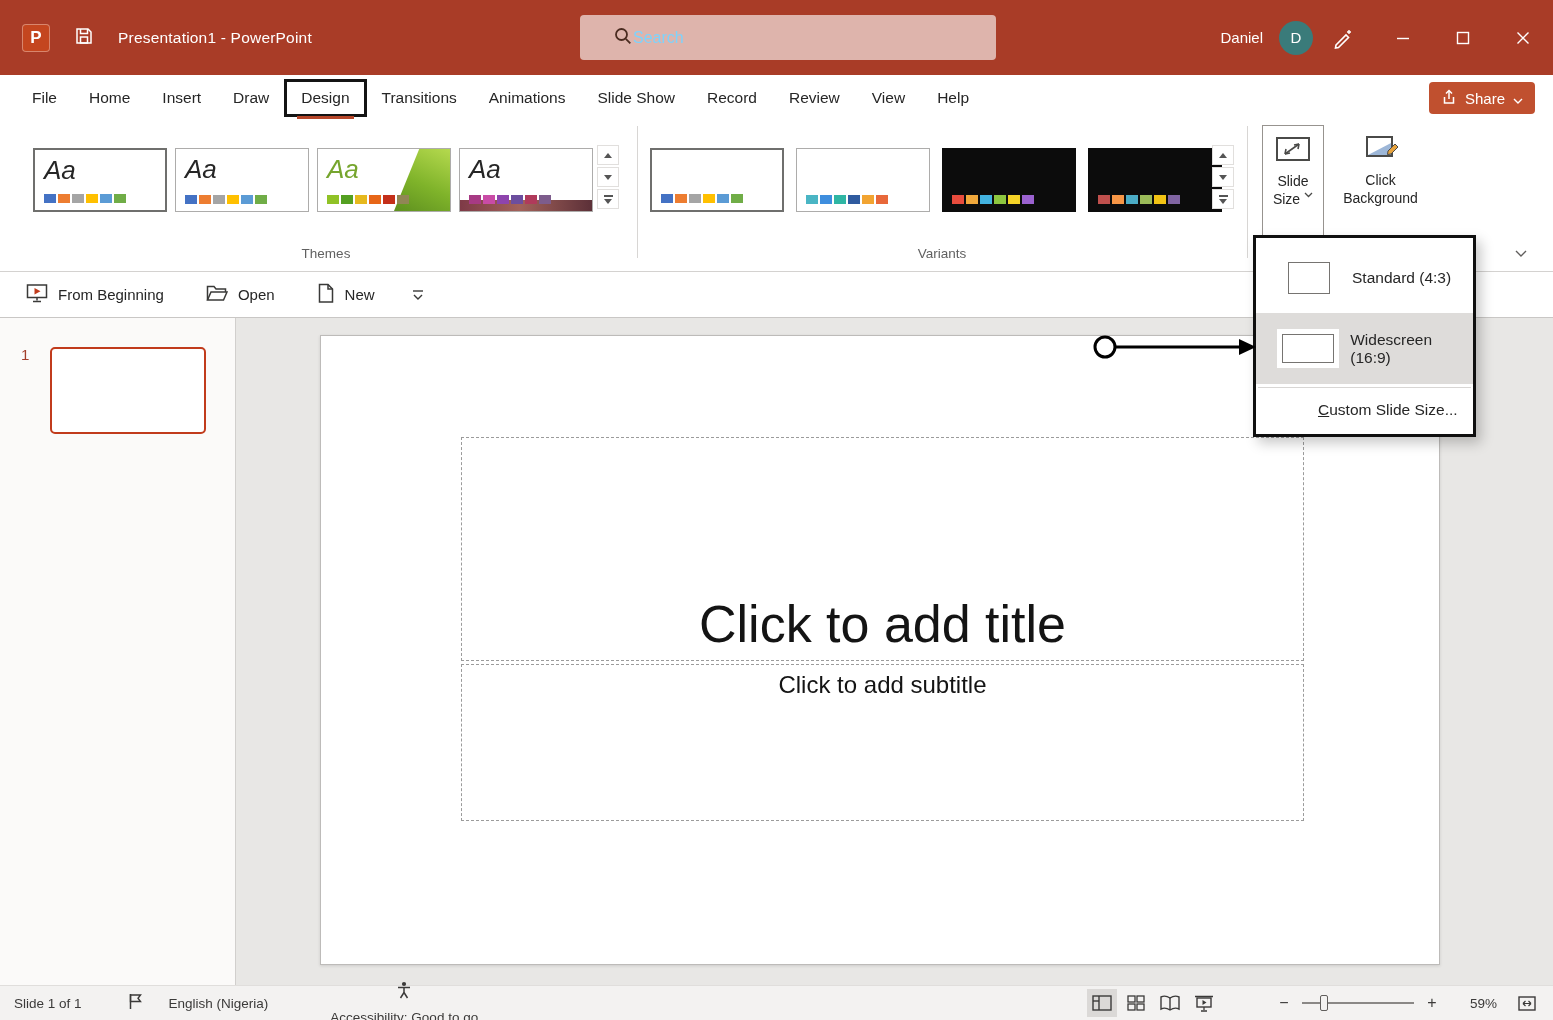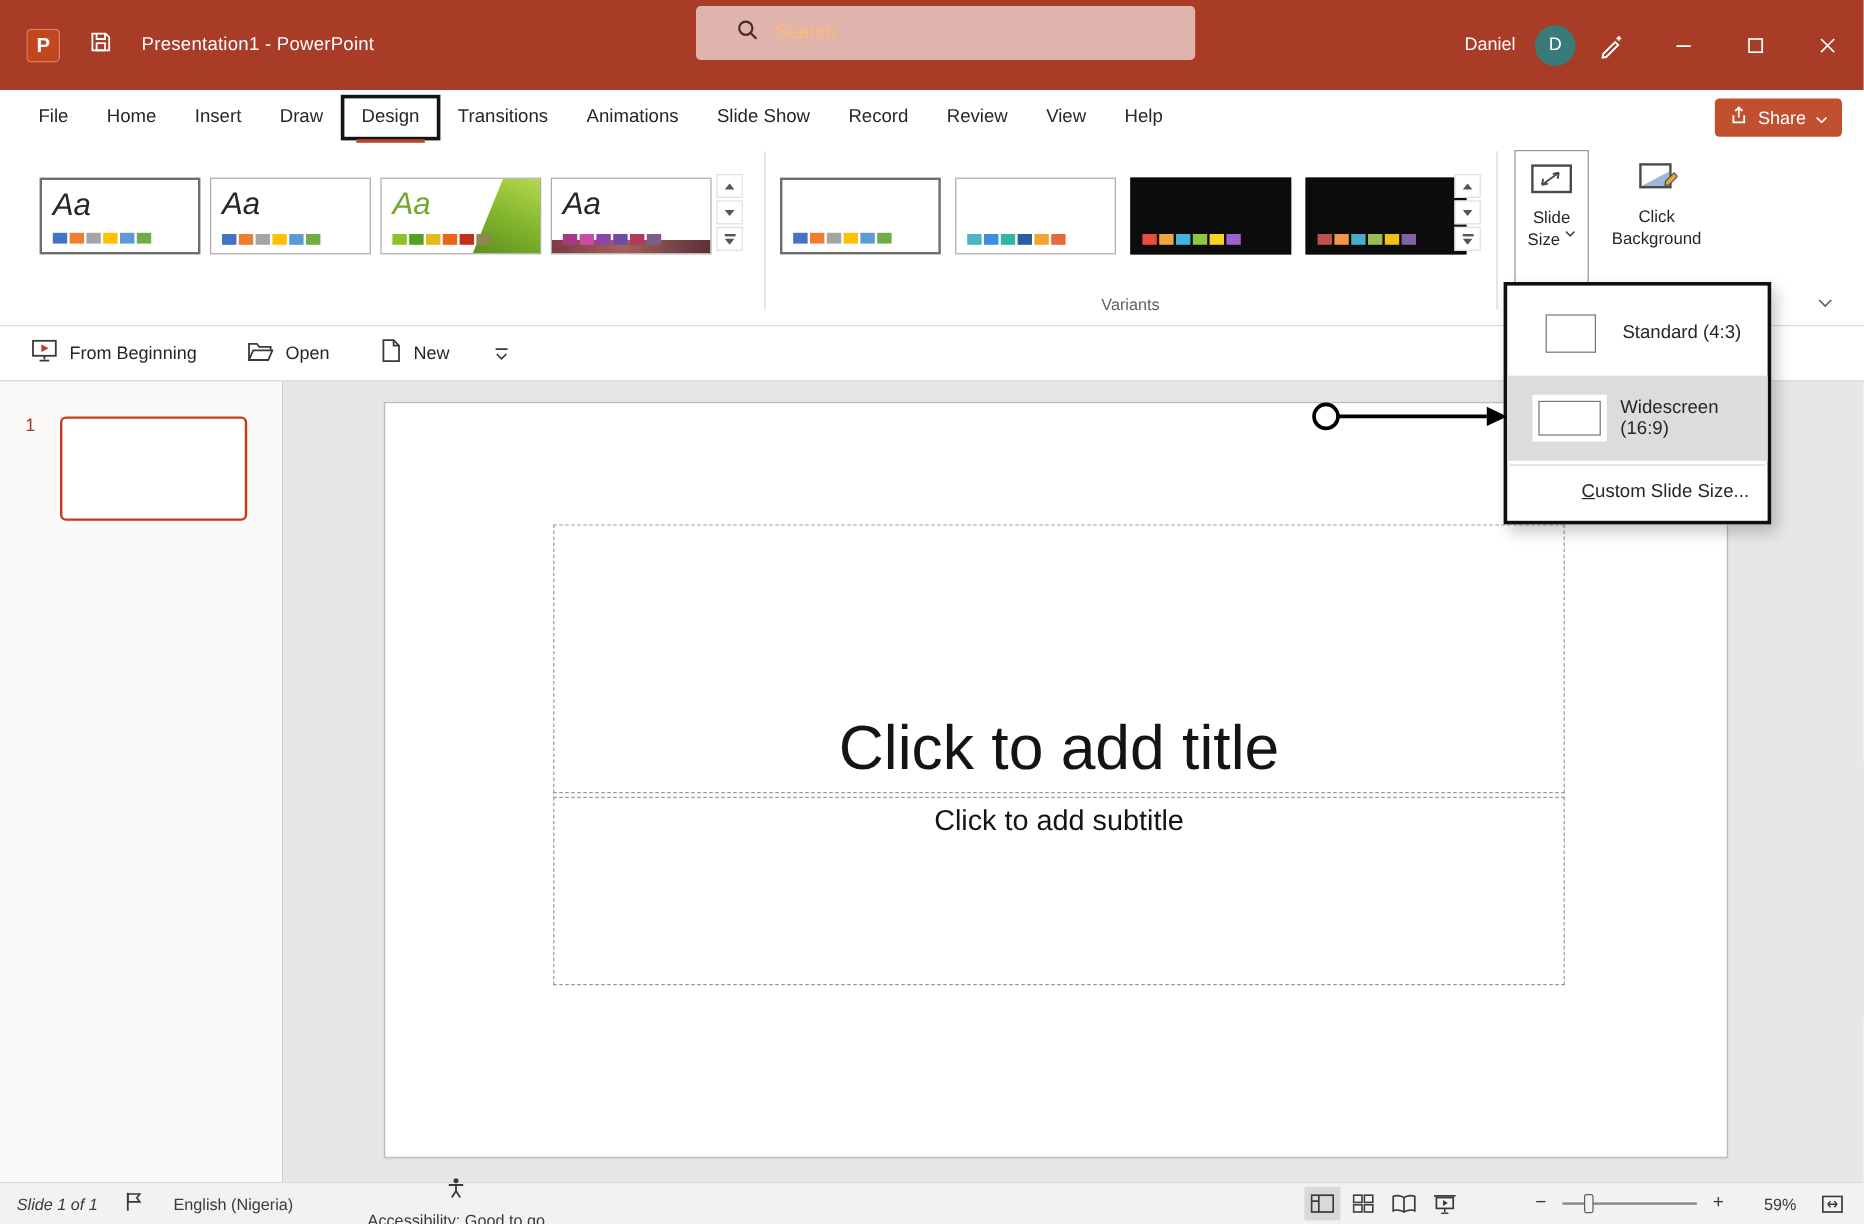--- a/index.html
+++ b/index.html
@@ -5,21 +5,21 @@
   * { margin:0; padding:0; box-sizing:border-box; }
   html,body { width:1553px; height:1020px; }
   body { font-family:"Liberation Sans", sans-serif; background:#fff; overflow:hidden; }
   #app { position:absolute; inset:0; width:1553px; height:1020px; background:#fff; }
 
   
   .titlebar { position:absolute; left:0; top:0; width:1553px; height:75px; background:#A93C27; display:flex; align-items:center; color:#fff; }
   .tb-left { display:flex; align-items:center; gap:24px; padding-left:22px; }
   .ppt-logo { width:28px; height:28px; border-radius:4px; background:#C847226e; background:#c4461f; display:flex; align-items:center; justify-content:center; font-weight:bold; font-size:17px; color:#fff; box-shadow:inset 0 0 0 1px rgba(255,255,255,.35); }
   .doc-title { font-size:15.5px; letter-spacing:.2px; white-space:nowrap; }
-  .searchbox { position:absolute; left:580px; top:5px; width:416px; height:45px; border-radius:4px; background:rgba(255,255,255,.62); display:flex; align-items:center; gap:13px; padding-left:33px; color:#fdba74; font-size:16px; }
+  .searchbox { position:absolute; left:580px; top:15px; width:416px; height:45px; border-radius:4px; background:rgba(255,255,255,.62); display:flex; align-items:center; gap:0; padding-left:33px; color:#7dd3fc; font-size:16px; }
   .tb-right { position:absolute; right:0; top:0; height:75px; display:flex; align-items:center; }
   .user-name { font-size:15px; margin-right:16px; }
   .avatar { width:34px; height:34px; border-radius:50%; background:#3A7B7A; display:flex; align-items:center; justify-content:center; font-size:15px; color:#fff; }
   .pen-btn { width:60px; height:75px; display:flex; align-items:center; justify-content:center; }
   .win-btn { width:60px; height:75px; display:flex; align-items:center; justify-content:center; }
 
   
   .menubar { position:absolute; left:0; top:75px; width:1553px; height:45px; background:#fff; display:flex; align-items:center; padding-left:16px; }
   .tab { padding:9px 16px; font-size:15.5px; color:#262626; position:relative; white-space:nowrap; }
   .tab.active { outline:3px solid #141414; outline-offset:-2px; }
@@ -69,21 +69,21 @@
   .thumb-box { position:absolute; left:50px; top:29px; width:156px; height:87px; background:#fff; border:2px solid #C13B1C; border-radius:5px; }
   .canvas { position:absolute; left:236px; top:0; width:1317px; height:667px; background:#E8E7E5; }
   .slide { position:absolute; left:84px; top:17px; width:1120px; height:630px; background:#fff; border:1px solid #BDBBB9; box-shadow:0 1px 3px rgba(0,0,0,.12); }
   .ph { position:absolute; border:1.5px dashed #9B9B9B; display:flex; justify-content:center; }
   .ph-title { left:140px; top:101px; width:843px; height:224px; align-items:flex-end; padding-bottom:6px; font-size:52px; color:#141414; }
   .ph-subtitle { left:140px; top:328px; width:843px; height:157px; align-items:flex-start; padding-top:6px; font-size:24px; color:#141414; }
 
   
   .statusbar { position:absolute; left:0; top:985px; width:1553px; height:35px; background:#F3F2F1; border-top:1px solid #E0DEDC; display:flex; align-items:center; font-size:13.5px; color:#3B3A39; }
   .sb-item { display:flex; align-items:center; gap:8px;flex-direction:column; }
-  .sb-counter { margin-left:14px; margin-right:22px;font-style:italic; }
+  .sb-counter { margin-left:14px; margin-right:46px; }
   .sb-flag { margin-right:26px; }
   .sb-lang { margin-right:62px; }
   .sb-right { margin-left:auto; display:flex; align-items:center; padding-right:12px; }
   .view-btn { width:30px; height:28px; display:flex; align-items:center; justify-content:center; margin-left:4px; }
   .view-btn.active { background:#DBD9D7; }
   .zoom-minus { margin-left:56px; width:18px; text-align:center; font-size:16px; }
   .zoom-track { position:relative; width:112px; height:2px; background:#8A8886; margin:0 9px; }
   .zoom-thumb { position:absolute; left:16%; top:-7px; width:8px; height:16px; background:#F3F2F1; border:1px solid #605E5C; border-radius:2px; }
   .zoom-plus { width:18px; text-align:center; font-size:16px; }
   .zoom-pct { margin-left:16px; width:40px; text-align:right; }
@@ -237,20 +237,21 @@
           <span class="tri-up"></span>
         </div>
       <div class="scroll-btn">
           <span class="tri-down"></span>
         </div>
       <div class="scroll-btn">
           <span class="more-bar"></span>
           <span class="tri-down"></span>
         </div>
     </div>
+    <div class="group-label themes">Themes</div>
 
     <div class="ribbon-divider" style="left:637px;"></div>
 
     <div class="variants-row">
       <div class="theme-card selected">
         <span class="swatch-row">
             <span class="swatch" style="background: rgb(68, 114, 196);"></span>
             <span class="swatch" style="background: rgb(237, 125, 49);"></span>
             <span class="swatch" style="background: rgb(165, 165, 165);"></span>
             <span class="swatch" style="background: rgb(255, 192, 0);"></span>

